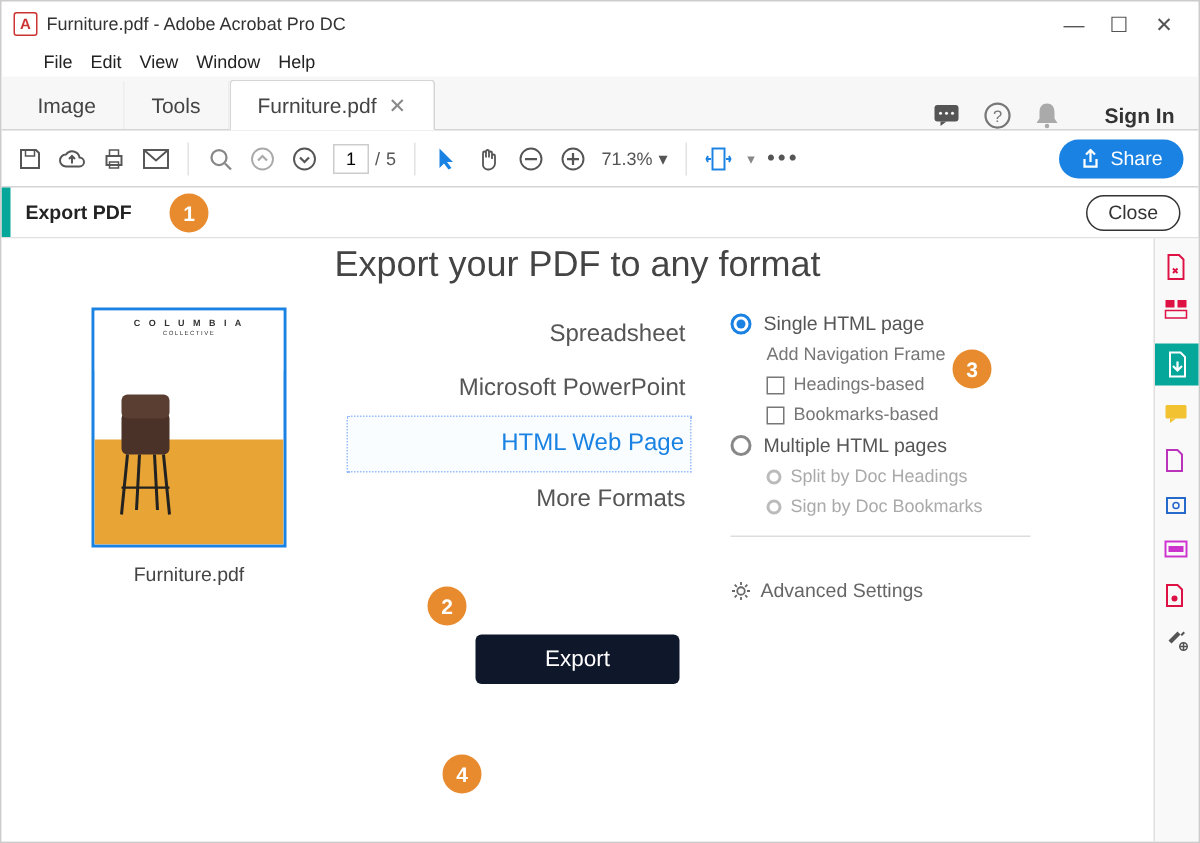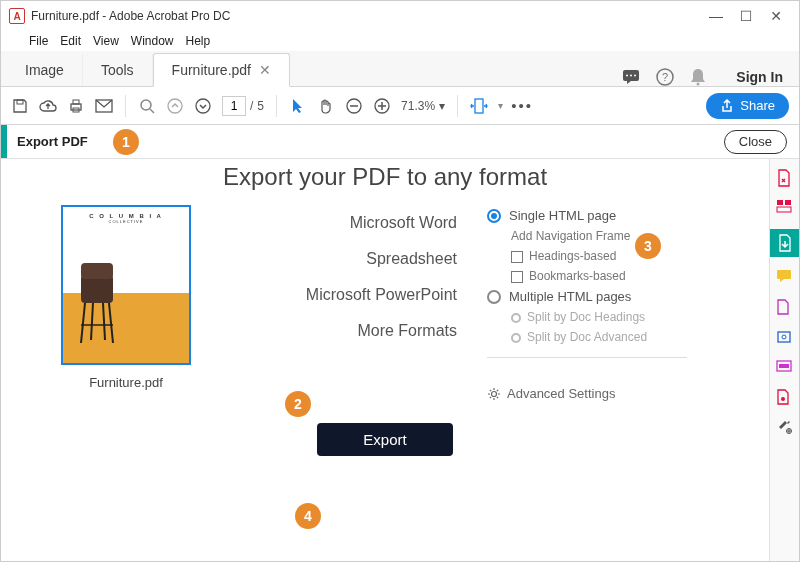--- a/index.html
+++ b/index.html
@@ -386,23 +386,23 @@
           <line x1="36" y1="48" x2="40" y2="88" stroke="#222" stroke-width="2"></line>
           <line x1="20" y1="48" x2="18" y2="85" stroke="#222" stroke-width="2"></line>
           <line x1="30" y1="48" x2="32" y2="85" stroke="#222" stroke-width="2"></line>
           <line x1="8" y1="70" x2="40" y2="70" stroke="#222" stroke-width="1.5"></line>
         </svg>
       </div>
       <div class="thumb-name">Furniture.pdf</div>
     </div>
 
     <div class="colM">
-      <div class="fmt">Microsoft Word</div>
       <div class="fmt">Spreadsheet</div>
       <div class="fmt">Microsoft PowerPoint</div>
+      <div class="fmt sel">HTML Web Page</div>
       <div class="fmt">More Formats</div>
     </div>
 
     <div class="colR">
       <div class="opt-row">
         <span class="radio on"></span>
         <span>Single HTML page</span>
       </div>
       <div class="sub">Add Navigation Frame</div>
       <div class="sub">
@@ -412,21 +412,21 @@
         <span class="cbx"></span><span>Bookmarks-based</span>
       </div>
       <div class="opt-row">
         <span class="radio"></span>
         <span>Multiple HTML pages</span>
       </div>
       <div class="sub dim">
         <span class="radio off-dim" style="width:10px;height:10px;vertical-align:middle;margin-right:6px"></span><span>Split by Doc Headings</span>
       </div>
       <div class="sub dim">
-        <span class="radio off-dim" style="width:10px;height:10px;vertical-align:middle;margin-right:6px"></span><span>Split by Doc Advanced</span>
+        <span class="radio off-dim" style="width:10px;height:10px;vertical-align:middle;margin-right:6px"></span><span>Sign by Doc Bookmarks</span>
       </div>
       <div class="hr"></div>
       <div class="adv">
         <span>
             <svg width="14" height="14" viewBox="0 0 14 14">
               <circle cx="7" cy="7" r="2.5" fill="none" stroke="#666" stroke-width="1.2"></circle>
               <path d="M7 1v2M7 11v2M1 7h2M11 7h2M2.8 2.8l1.4 1.4M9.8 9.8l1.4 1.4M2.8 11.2l1.4-1.4M9.8 4.2l1.4-1.4" stroke="#666" stroke-width="1.2"></path>
             </svg>
           </span>
         <span>Advanced Settings</span>

